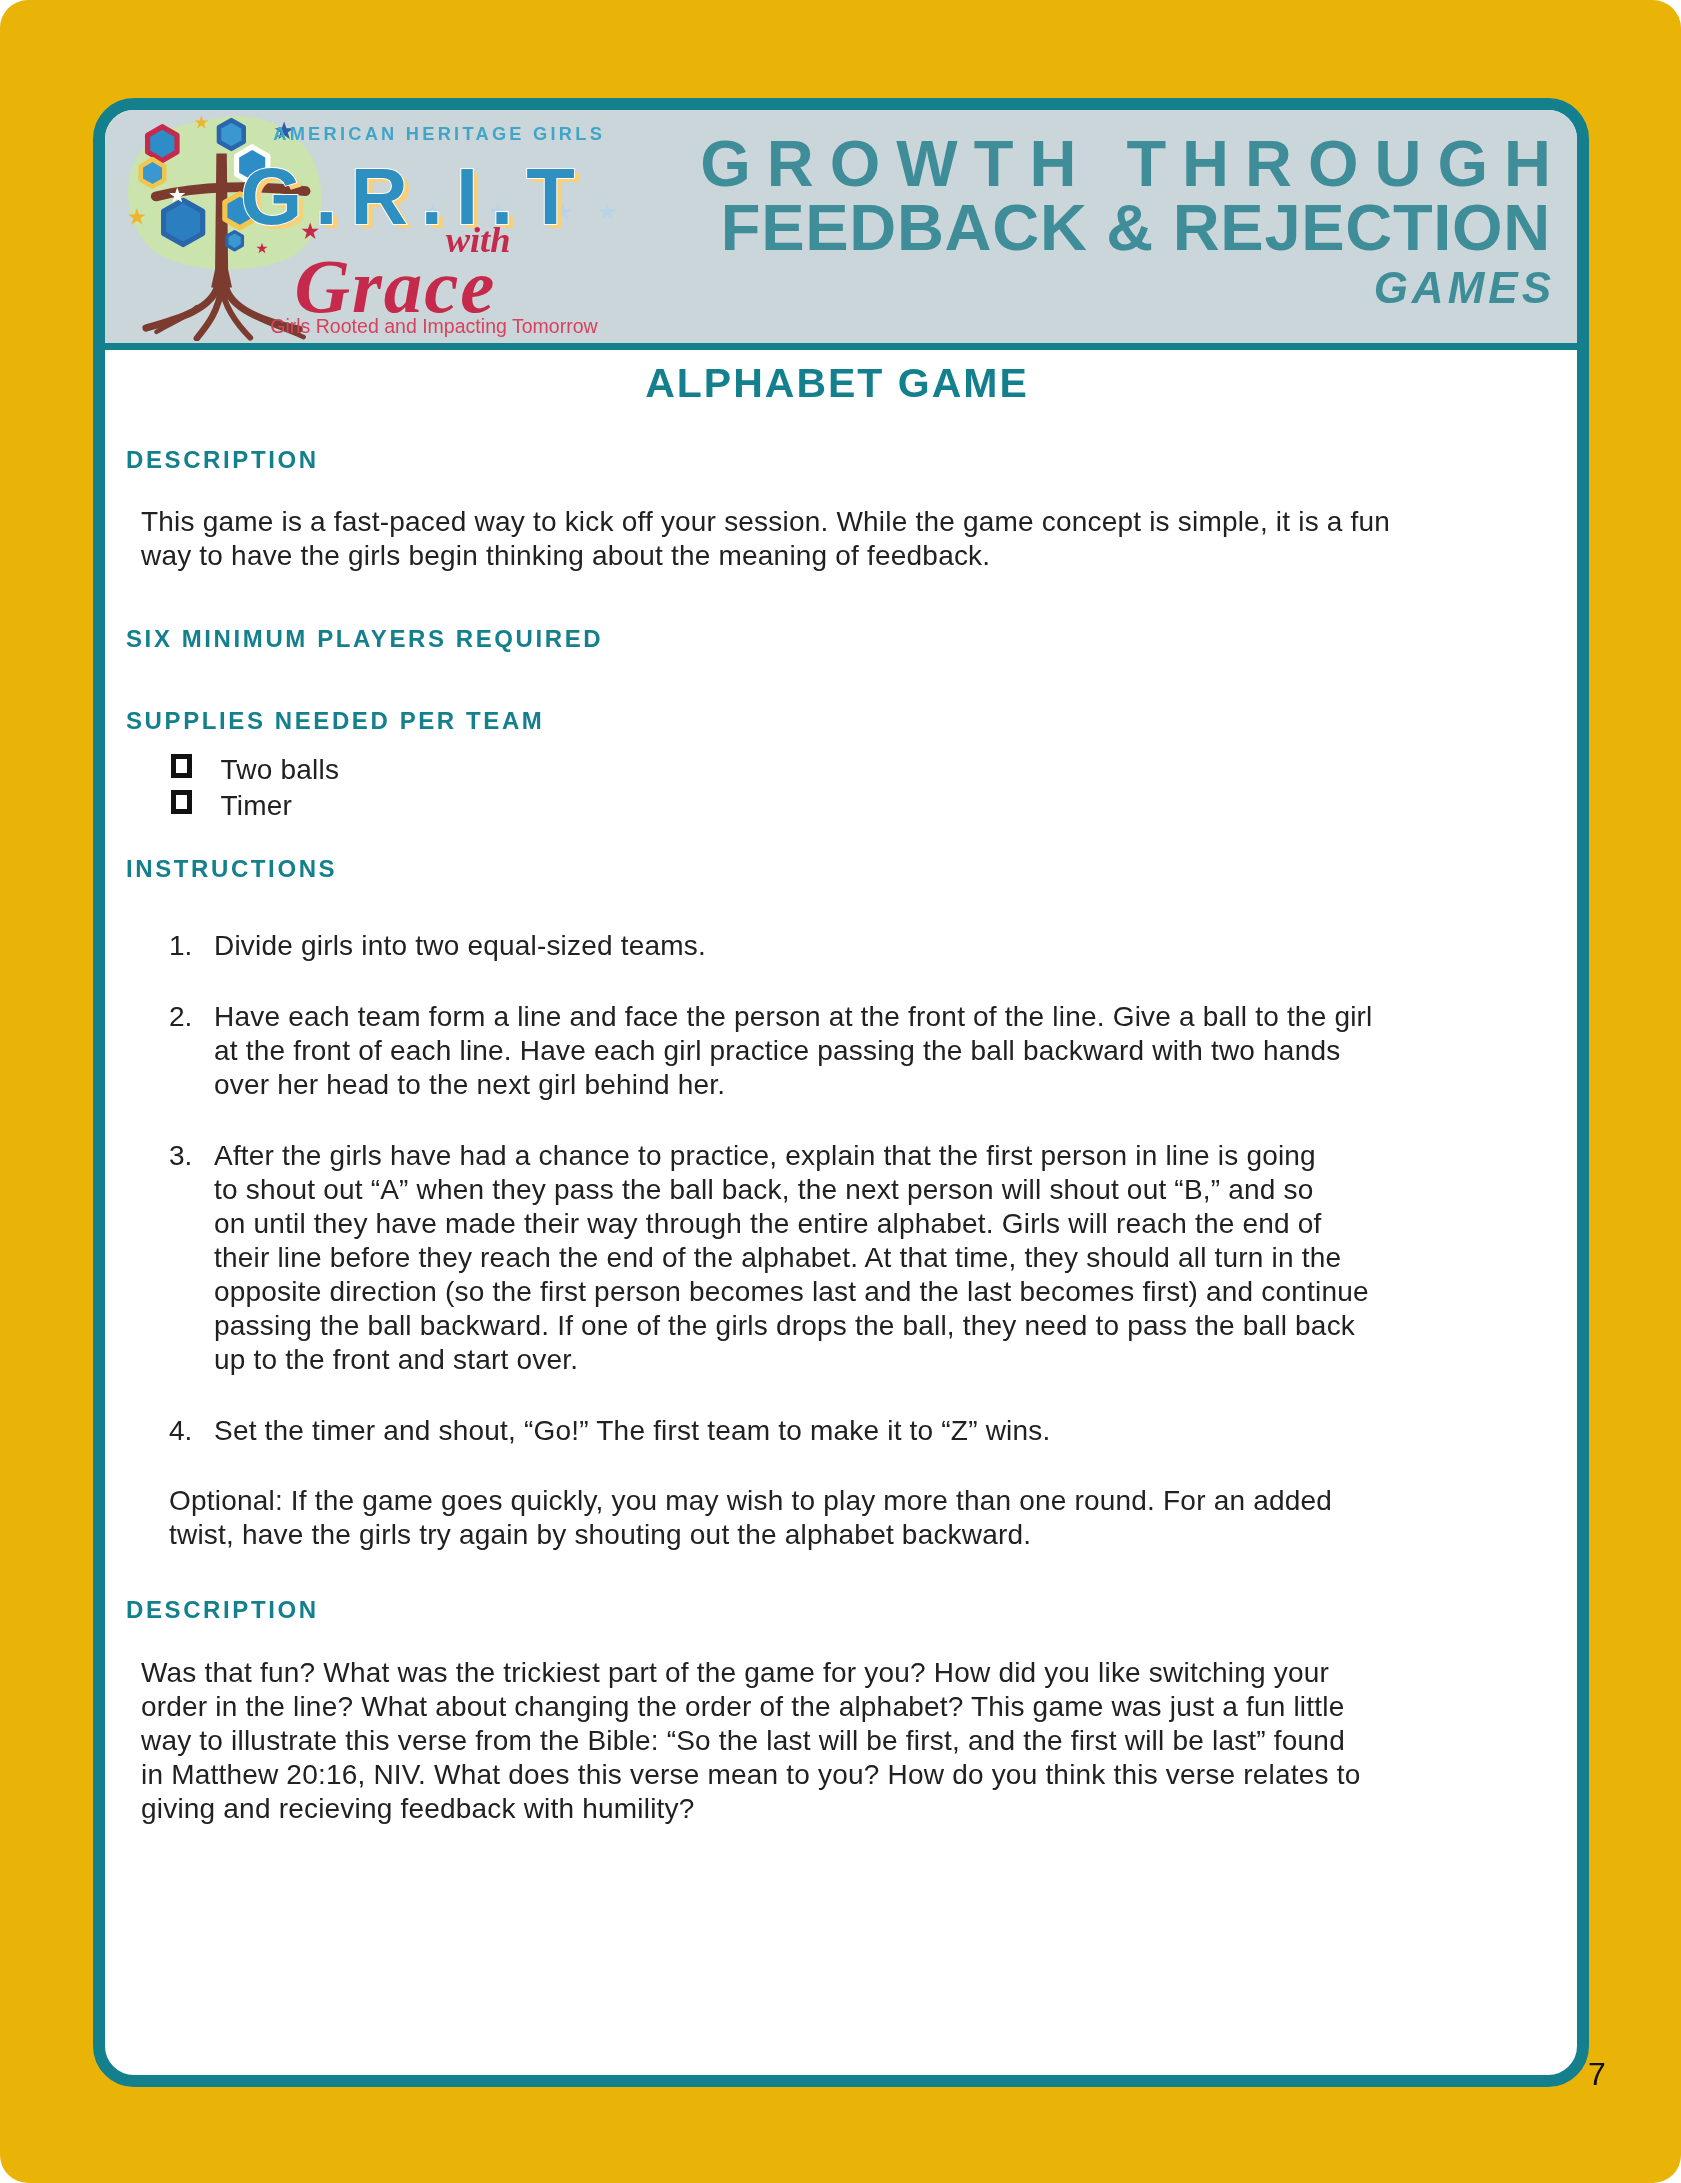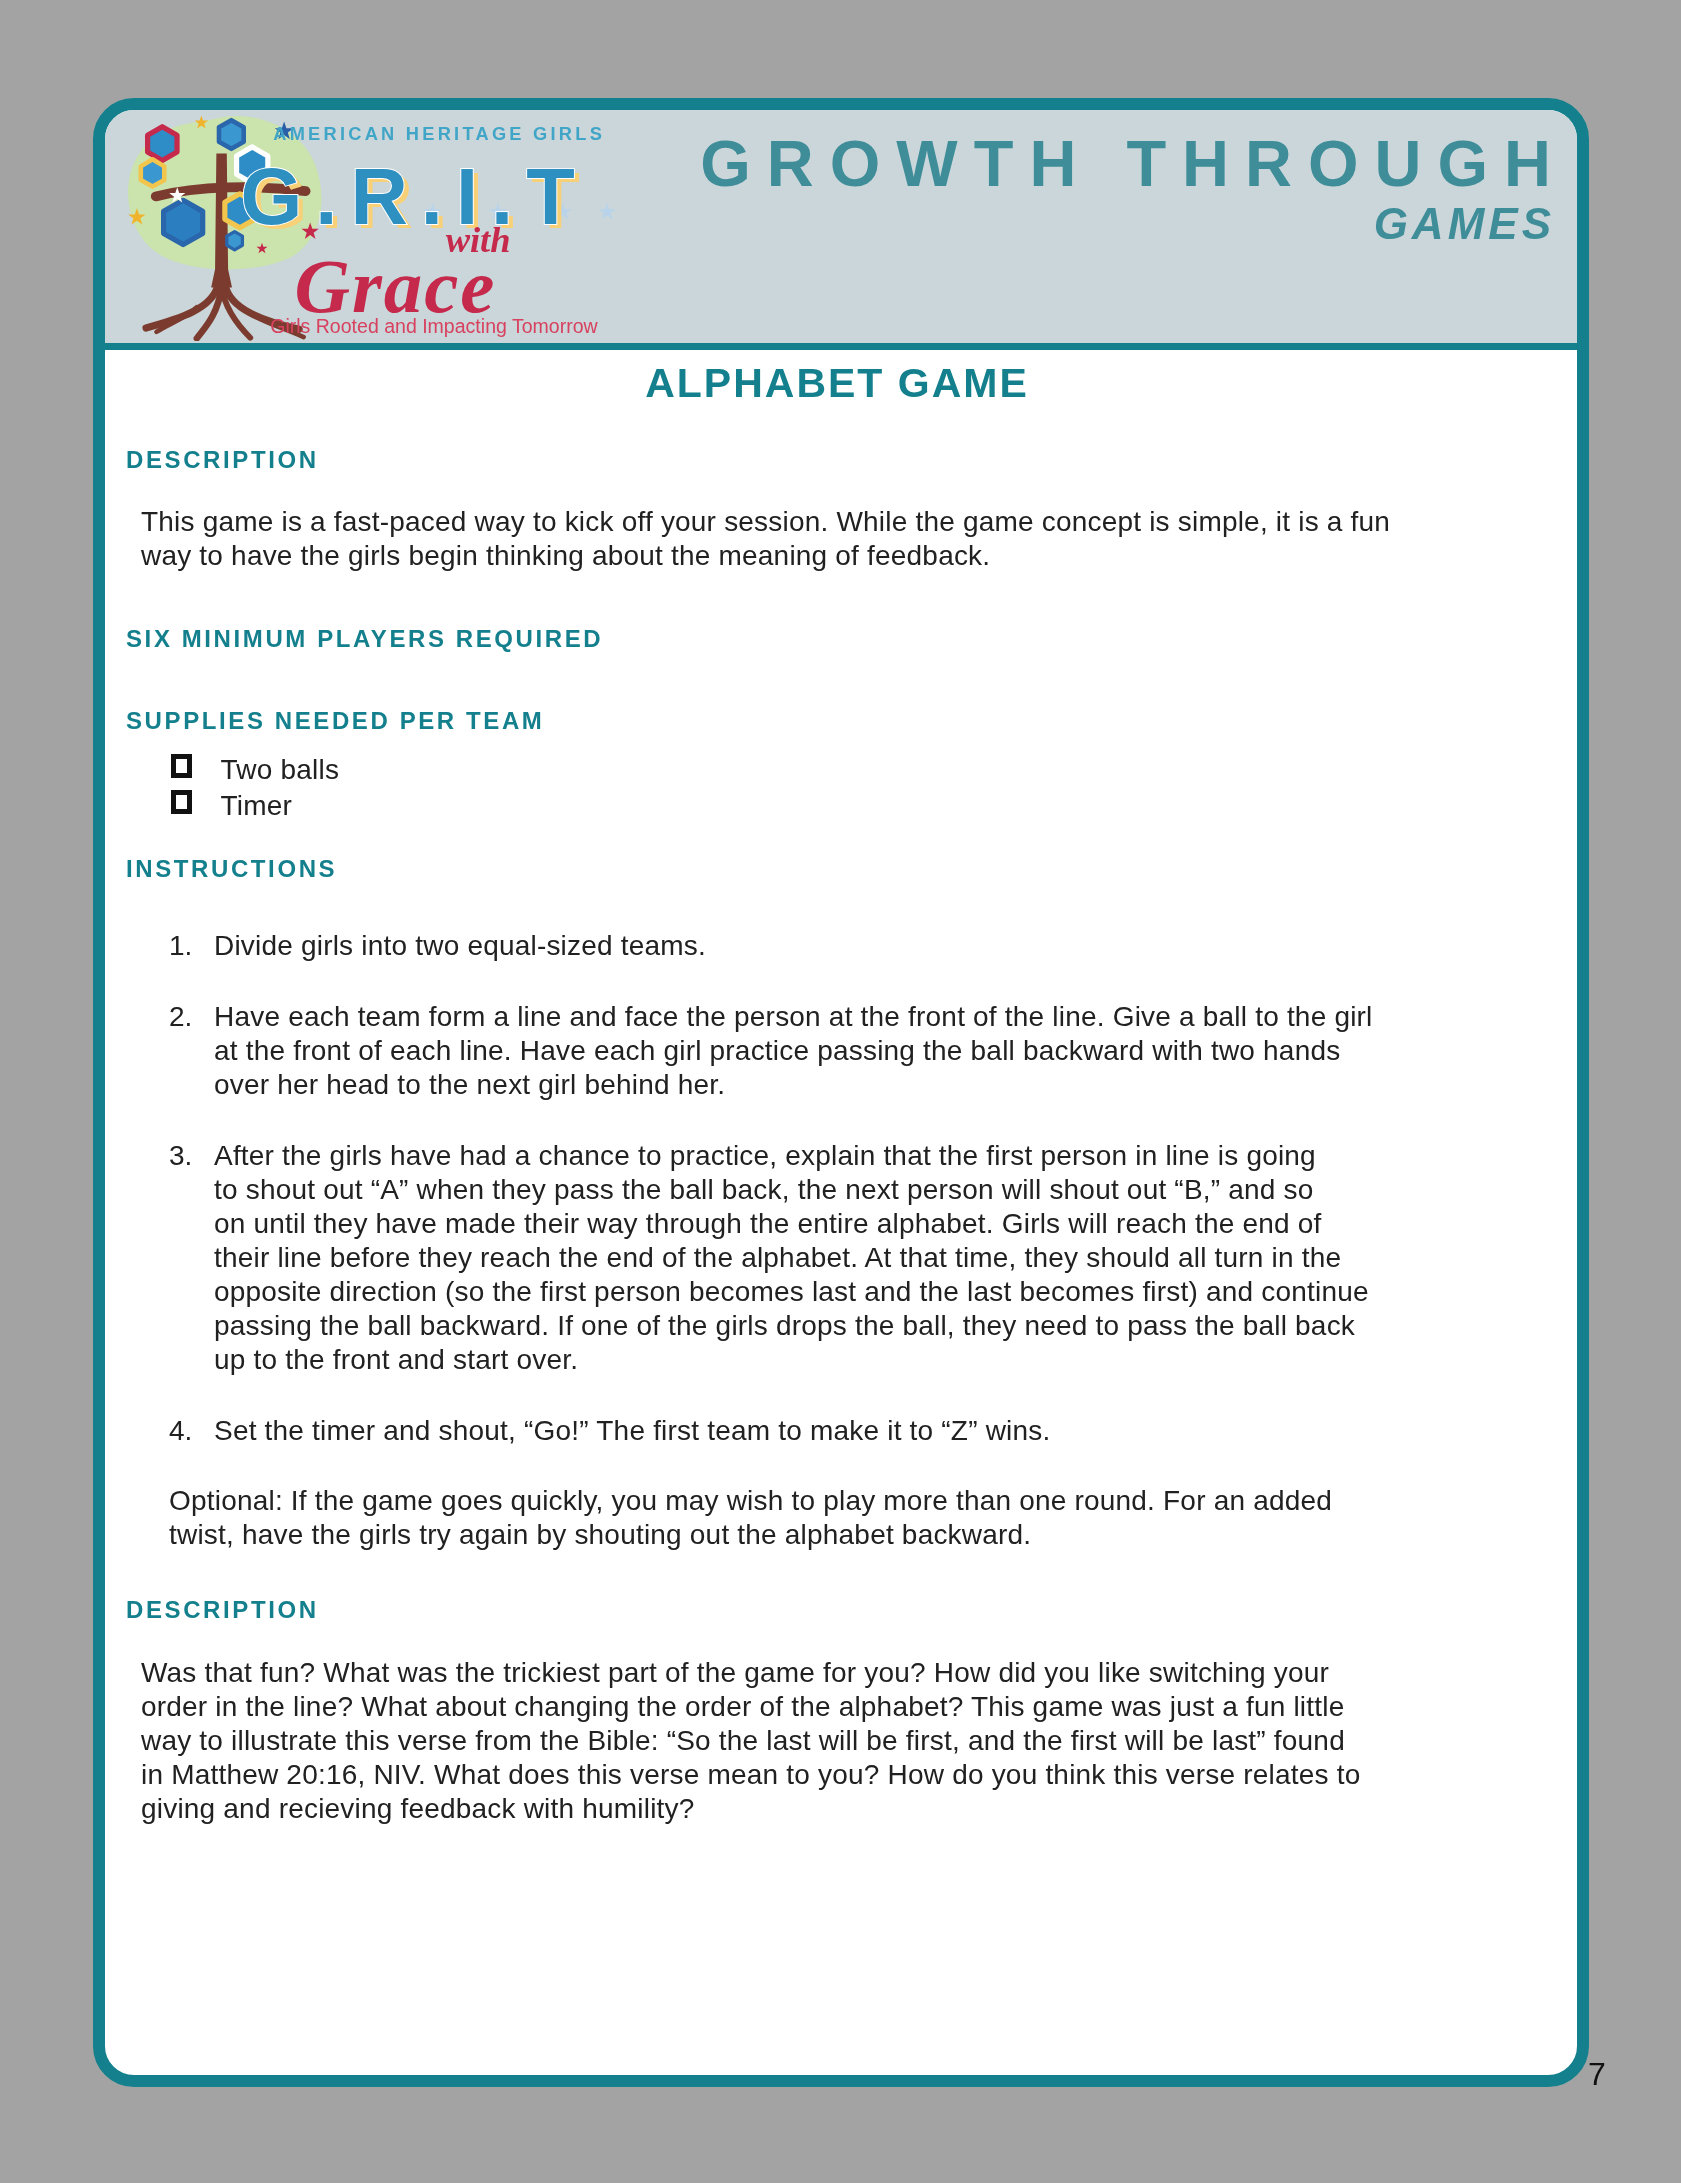--- a/index.html
+++ b/index.html
@@ -1,18 +1,18 @@
 <!DOCTYPE html>
 <html style="font-size:10.6px"><head>
 <meta charset="utf-8">
 <style>
   html,body { margin:0; padding:0; background:#ffffff; }
   .page {
-    position:relative; width:1681px; height:2183px; background:#a3a3a3;
-    font-family:"Liberation Sans", sans-serif; overflow:hidden;
+    position:relative; width:1681px; height:2183px; background:#eab308;
+    font-family:"Liberation Sans", sans-serif; overflow:hidden;border-radius:28px;
   }
   .doc-box {
     position:absolute; left:93px; top:98px; width:1496px; height:1989px;
     box-sizing:border-box; border:12px solid #14808d; border-radius:41px;
     background:#ffffff; overflow:hidden;
   }
   .doc-header {
     position:relative; height:233px; background:#cad6d9;
     border-bottom:7.3px solid #14808d;
   }
@@ -112,20 +112,21 @@
         <text x="185" y="170" font-family="Liberation Sans, sans-serif" font-size="122" font-weight="bold" letter-spacing="20" fill="#2e8fc1" stroke="#ffffff" stroke-width="3" paint-order="stroke">G.R.I.T</text>
 
         <text x="500" y="214" font-family="Liberation Serif, serif" font-style="italic" font-weight="bold" font-size="56" fill="#c5294b">with</text>
         <text x="268" y="305" font-family="Liberation Serif, serif" font-style="italic" font-weight="bold" font-size="118" letter-spacing="3" fill="#c5294b">Grace</text>
 
         <text x="482" y="338" text-anchor="middle" font-family="Liberation Sans, sans-serif" font-size="30" fill="#d8415f">Girls Rooted and Impacting Tomorrow</text>
       </svg>
 
       <div class="title-block">
         <div class="title-line spread">GROWTH THROUGH</div>
+        <div class="title-line">FEEDBACK &amp; REJECTION</div>
         <div class="subtitle">GAMES</div>
       </div>
     </header>
 
     <main class="doc-content">
 
       <h1 class="game-title">ALPHABET GAME</h1>
 
       <h2 class="sec" id="desc-h">DESCRIPTION</h2>
       <p class="body" id="desc-p">This game is a fast-paced way to kick off your session. While the game concept is simple, it is a fun

